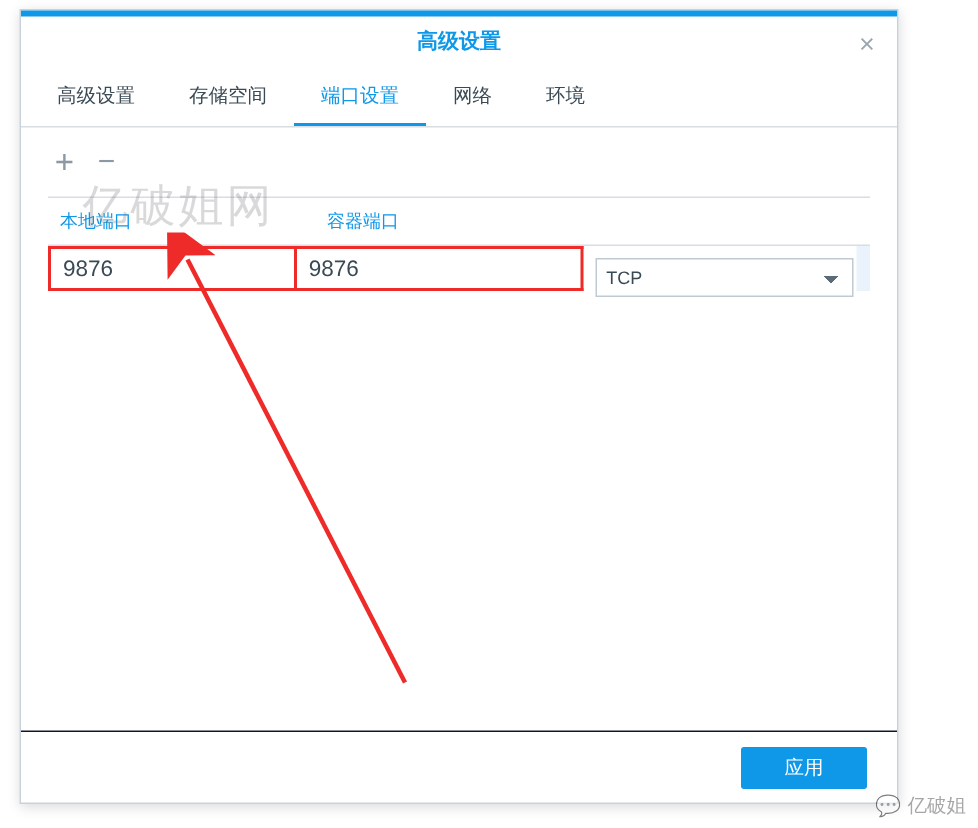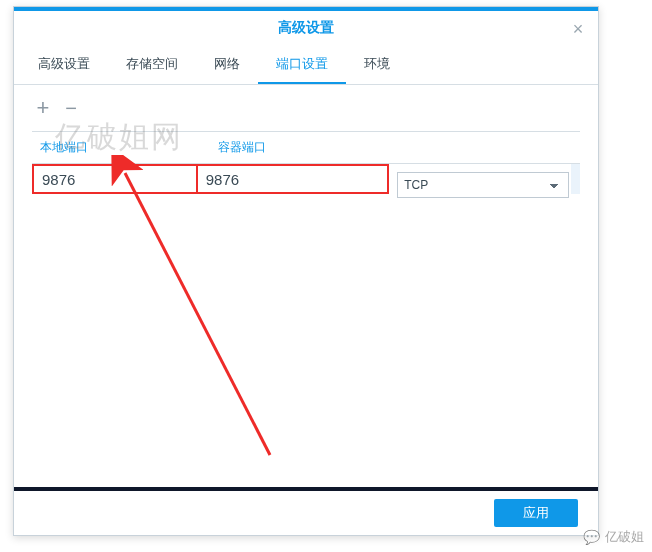--- a/index.html
+++ b/index.html
@@ -37,42 +37,42 @@
 select {
   width: 100%; height: 26px; border: 1px solid #c0cad3; font-size: 12px; color: #3a4a55;
   padding: 0 6px; background: #fff;
   appearance: none; -webkit-appearance: none;
   background-image: linear-gradient(45deg, transparent 50%, #5c6b77 50%), linear-gradient(135deg, #5c6b77 50%, transparent 50%);
   background-position: calc(100% - 14px) 11px, calc(100% - 9px) 11px;
   background-size: 5px 5px, 5px 5px; background-repeat: no-repeat;
 }
 .row-after { width: 10px; background: #eaf3fb; margin-left: 2px; }
 
-.footer { position: absolute; left: 0; right: 0; bottom: 0; height: 48px; border-top: 4px solid #0f172a; display: flex; justify-content: flex-end; align-items: center; padding-right: 20px; }
+.footer { position: absolute; left: 0; right: 0; bottom: 0; height: 48px; border-top: 1px solid #0f172a; display: flex; justify-content: flex-end; align-items: center; padding-right: 20px; }
 .apply { background: #0f98e8; color: #fff; border: none; width: 84px; height: 28px; font-size: 13px; border-radius: 2px; cursor: pointer; }
 
 .annot-arrow { position: absolute; left: 30px; top: 155px; pointer-events: none; }
 .watermark { position: absolute; left: 55px; top: 117px; font-size: 30px; color: rgba(120,120,120,.28); font-weight: 500; letter-spacing: 2px; pointer-events: none; }
 .wm-footer { position: absolute; right: 8px; bottom: 6px; display: flex; align-items: center; gap: 4px; color: rgba(80,80,80,.5); font-size: 13px; pointer-events: none; }
 .wm-footer .bubble { font-size: 14px; }
 </style>
 </head>
 <body>
 
 <div class="dialog">
   <div class="titlebar">
     <span class="title">高级设置</span>
     <span class="close">×</span>
   </div>
 
   <div class="tabs">
     <div class="tab">高级设置</div>
     <div class="tab">存储空间</div>
+    <div class="tab active">端口设置</div>
     <div class="tab">网络</div>
-    <div class="tab active">端口设置</div>
     <div class="tab">环境</div>
   </div>
 
   <div class="toolbar">
     <div class="icon-btn plus">+</div>
     <div class="icon-btn">−</div>
   </div>
 
   <div class="grid">
     <div class="header-row">

